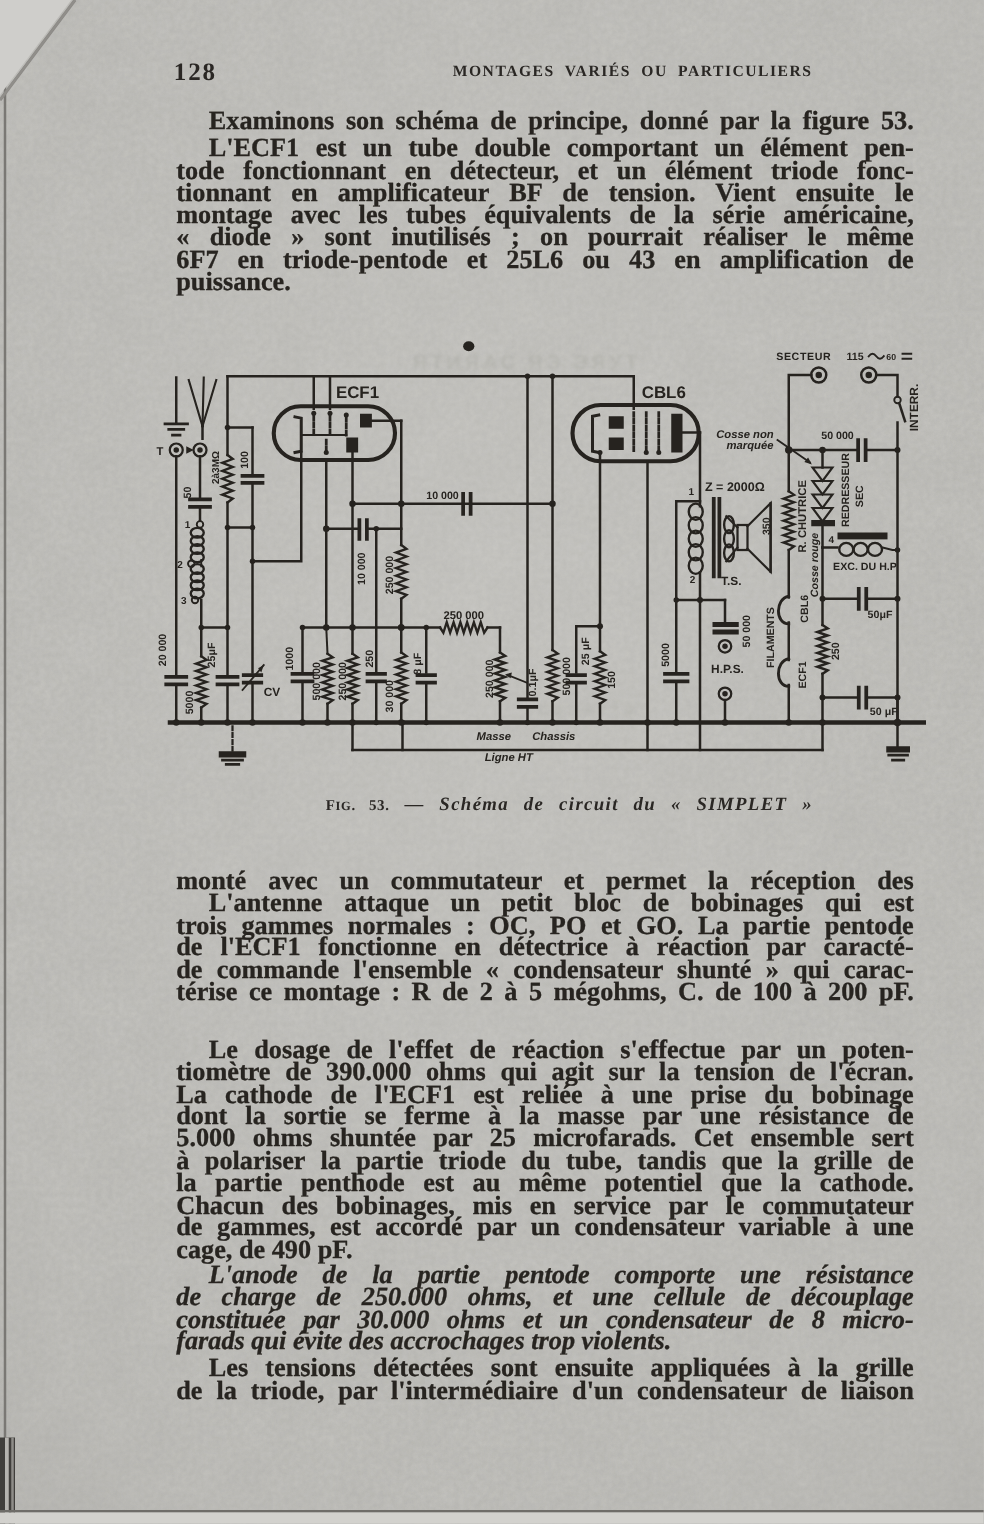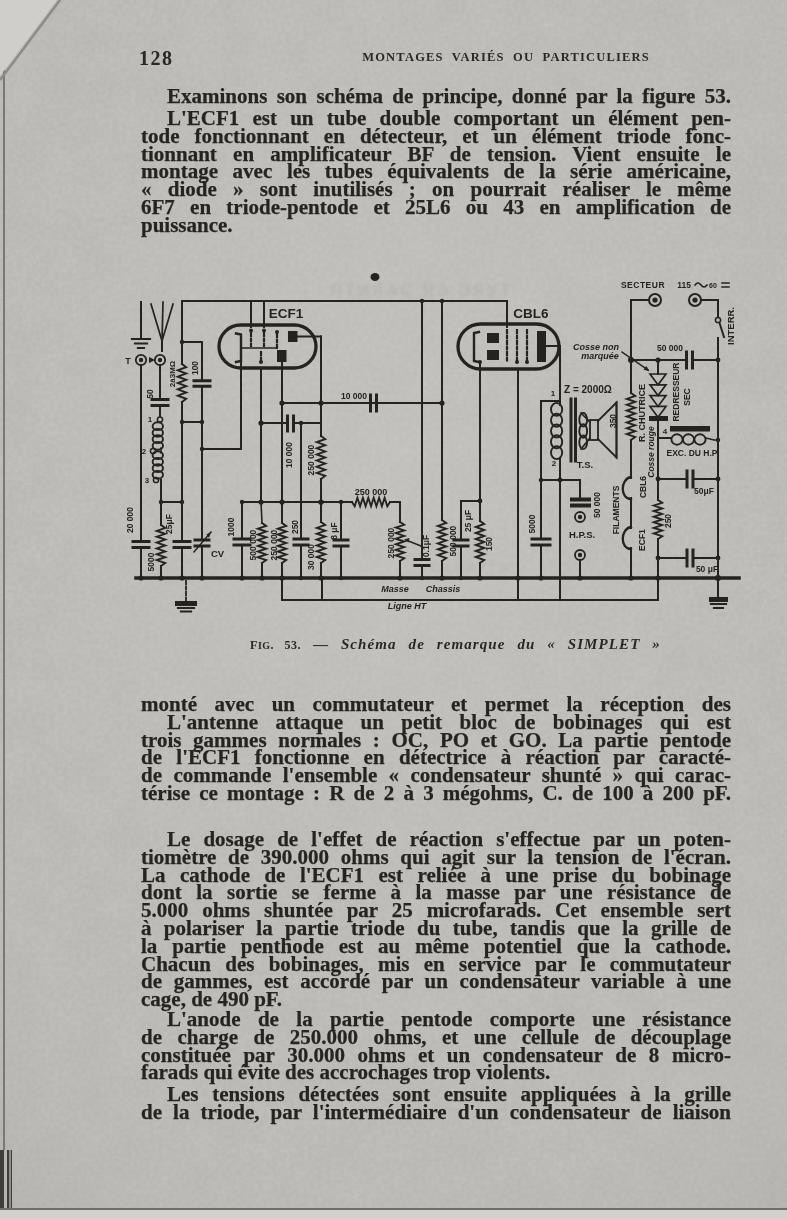--- a/index.html
+++ b/index.html
@@ -62,46 +62,46 @@
 <div class="ln ind">L'ECF1 est un tube double comportant un élément pen-</div>
 <div class="ln">tode fonctionnant en détecteur, et un élément triode fonc-</div>
 <div class="ln">tionnant en amplificateur BF de tension. Vient ensuite le</div>
 <div class="ln">montage avec les tubes équivalents de la série américaine,</div>
 <div class="ln">« diode » sont inutilisés ; on pourrait réaliser le même</div>
 <div class="ln">6F7 en triode-pentode et 25L6 ou 43 en amplification de</div>
 <div class="ln nj">puissance.</div>
 </div>
 
 <div style="position:absolute;left:141px;top:636px;width:590px;text-align:center;font-size:15px;letter-spacing:1.1px;word-spacing:7px;font-weight:bold;color:#2a2724;">
-<span style="font-size:12px;letter-spacing:0.5px;margin-left:39px;">F<span style="font-size:10px;">IG</span>. 53.</span> — <i>Schéma de remarque du « SIMPLET »</i>
+<span style="font-size:12px;letter-spacing:0.5px;margin-left:39px;">F<span style="font-size:10px;">IG</span>. 53.</span> — <i>Schéma de circuit du « SIMPLET »</i>
 </div>
 
 <div class="para" style="top:696px;">
 <div class="ln">monté avec un commutateur et permet la réception <b>des</b></div>
 <div class="ln ind">L'antenne attaque un petit bloc de bobinages qui est</div>
 <div class="ln">trois gammes normales : OC, PO et GO. La partie pentode</div>
 <div class="ln">de l'ECF1 fonctionne en détectrice à réaction <b>par caracté-</b></div>
 <div class="ln">de commande l'ensemble « condensateur shunté » qui carac-</div>
-<div class="ln">térise ce montage : R de 2 à 3 mégohms, C. de 100 à 200 pF.</div>
+<div class="ln">térise ce montage : R de 2 à 5 mégohms, C. de 100 à 200 pF.</div>
 </div>
 
 <div class="para" style="top:831px;">
 <div class="ln ind">Le dosage de l'effet de réaction s'effectue par un poten-</div>
 <div class="ln">tiomètre de 390.000 ohms qui agit sur la tension de l'écran.</div>
 <div class="ln">La cathode de l'ECF1 est reliée à une prise du bobinage</div>
 <div class="ln">dont la sortie se ferme à la masse par une résistance de</div>
 <div class="ln">5.000 ohms shuntée par 25 microfarads. Cet ensemble sert</div>
 <div class="ln">à polariser la partie triode du tube, tandis que la grille de</div>
 <div class="ln">la partie penthode est au même potentiel que la cathode.</div>
 <div class="ln">Chacun des bobinages, mis en service par le commutateur</div>
 <div class="ln">de gammes, est accordé par un condensateur variable à une</div>
 <div class="ln nj">cage, de 490 pF.</div>
 </div>
 
-<div class="para" style="top:1011px;">
+<div class="para" style="top:1011px;font-style:italic;">
 <div class="ln ind">L'anode de la partie pentode comporte une résistance</div>
 <div class="ln">de charge de 250.000 ohms, et une cellule de découplage</div>
 <div class="ln">constituée par 30.000 ohms et un condensateur de 8 micro-</div>
 <div class="ln nj">farads qui évite des accrochages trop violents.</div>
 </div>
 
 <div class="para" style="top:1086px;">
 <div class="ln ind">Les tensions détectées sont ensuite appliquées à la grille</div>
 <div class="ln">de la triode, par l'intermédiaire d'un condensateur de liaison</div>
 </div>

